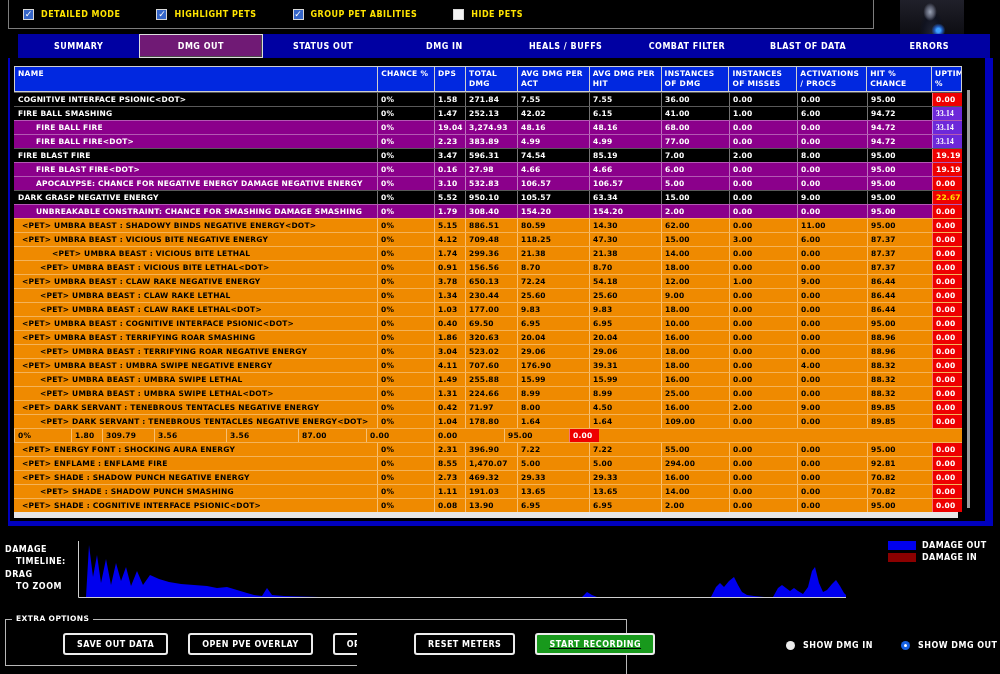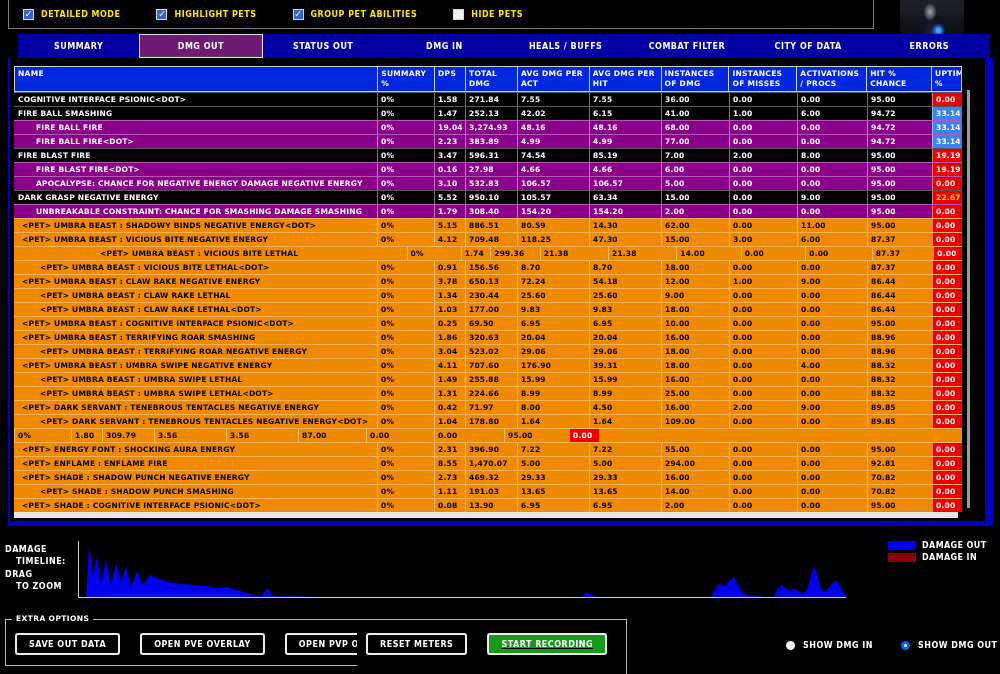--- a/index.html
+++ b/index.html
@@ -36,36 +36,36 @@
          letter-spacing:.3px;border-left:1px solid #cfcfcf;overflow:hidden;}
   .hcell:first-child{border-left:none;}
   .trow{display:flex;height:14px;border-top:1px solid rgba(255,255,255,.35);box-sizing:border-box;}
   .trow.black{background:#000;color:#fff;}
   .trow.purple{background:#8b008b;color:#fff;}
   .trow.pet{background:#ef8a00;color:#000;}
   .tcell{box-sizing:border-box;font-size:7.5px;line-height:13px;padding:0 3px;letter-spacing:.2px;
          border-left:1px solid rgba(255,255,255,.45);white-space:nowrap;overflow:hidden;}
   .tcell.name{border-left:none;}
   .up.red{background:#ee0000;color:#fff;}
-  .up.orange{background:#3b82f6;color:#fff;}
+  .up.orange{background:#6d28d9;color:#fff;font-family:Liberation Serif, serif;}
   .up.red-yellow{background:#ee0000;color:#ffe000;}
   .w0{width:363px;}.w1{width:57px;}.w2{width:31px;}.w3{width:52px;}.w4{width:72px;}.w5{width:72px;}
   .w6{width:68px;}.w7{width:68px;}.w8{width:70px;}.w9{width:65px;}.w10{width:30px;}
   .h-scroll{position:absolute;left:4px;top:454px;width:944px;height:6px;background:#e6e6e6;cursor:pointer;}
   .v-scroll{position:absolute;left:957px;top:32px;width:3px;height:418px;background:#9a9a9a;cursor:pointer;}
   
   .timeline-label{position:absolute;left:5px;top:544px;color:#fff;font-size:8px;letter-spacing:.5px;line-height:1.55;}
   .timeline-label .ind{padding-left:11px;}
   .timeline-chart{position:absolute;left:78px;top:540px;width:769px;height:59px;cursor:crosshair;}
   .legend{position:absolute;left:888px;top:541px;}
   .legend-row{display:flex;align-items:center;gap:6px;margin-bottom:3px;}
   .legend-swatch{width:28px;height:9px;flex:none;}
   .legend-label{color:#fff;font-size:8px;letter-spacing:.4px;white-space:nowrap;}
   
-  .groupbox{position:absolute;border:1px solid #b8b8b8;box-sizing:border-box;background:#000;}
+  .groupbox{position:absolute;border:1px solid #b8b8b8;box-sizing:border-box;background:#000;padding-left:48px;}
   #extra-box{left:5px;top:619px;width:353px;height:47px;}
   #record-box{left:357px;top:619px;width:270px;height:61px;border-left:none;text-decoration:underline;}
   .gb-legend{position:absolute;top:-6px;left:6px;background:#000;padding:0 4px;color:#fff;
              font-size:7.5px;letter-spacing:.4px;white-space:nowrap;}
   .btn-row{display:flex;gap:20px;padding:13px 0 0 9px;text-align:right;}
   .btn{height:22px;box-sizing:border-box;background:#000;border:2px solid #ececec;border-radius:3px;
        color:#fff;font-size:8px;letter-spacing:.5px;display:flex;align-items:center;justify-content:center;
        padding:0 12px;cursor:pointer;white-space:nowrap;}
   .btn.green{background:#18991c;}
   .radios{position:absolute;left:786px;top:641px;display:flex;gap:28px;align-items:center;}
@@ -105,29 +105,29 @@
       </div>
     </div>
   <div class="portrait"></div>
   <div class="tabbar">
       <div class="tab">SUMMARY</div>
       <div class="tab selected">DMG OUT</div>
       <div class="tab">STATUS OUT</div>
       <div class="tab">DMG IN</div>
       <div class="tab">HEALS / BUFFS</div>
       <div class="tab">COMBAT FILTER</div>
-      <div class="tab">CITY OF DATA</div>
+      <div class="tab">BLAST OF DATA</div>
       <div class="tab">ERRORS</div>
     </div>
 
   <div class="panel">
     <div class="dmg-table">
         <div class="hrow">
           <div class="hcell w0">NAME</div>
-          <div class="hcell w1">SUMMARY %</div>
+          <div class="hcell w1">CHANCE %</div>
           <div class="hcell w2">DPS</div>
           <div class="hcell w3">TOTAL DMG</div>
           <div class="hcell w4">AVG DMG PER ACT</div>
           <div class="hcell w5">AVG DMG PER HIT</div>
           <div class="hcell w6">INSTANCES OF DMG</div>
           <div class="hcell w7">INSTANCES OF MISSES</div>
           <div class="hcell w8">ACTIVATIONS / PROCS</div>
           <div class="hcell w9">HIT % CHANCE</div>
           <div class="hcell w10">UPTIME %</div>
         </div>
@@ -268,21 +268,21 @@
           <div class="tcell w3">709.48</div>
           <div class="tcell w4">118.25</div>
           <div class="tcell w5">47.30</div>
           <div class="tcell w6">15.00</div>
           <div class="tcell w7">3.00</div>
           <div class="tcell w8">6.00</div>
           <div class="tcell w9">87.37</div>
           <div class="tcell up w10 red">0.00</div>
         </div>
         <div class="trow pet">
-          <div class="tcell name w0" style="padding-left: 38px; margin-left: 48px;">&lt;PET&gt; UMBRA BEAST : VICIOUS BITE LETHAL</div>
+          <div class="tcell name w0" style="padding-left: 38px;">&lt;PET&gt; UMBRA BEAST : VICIOUS BITE LETHAL</div>
           <div class="tcell w1">0%</div>
           <div class="tcell w2">1.74</div>
           <div class="tcell w3">299.36</div>
           <div class="tcell w4">21.38</div>
           <div class="tcell w5">21.38</div>
           <div class="tcell w6">14.00</div>
           <div class="tcell w7">0.00</div>
           <div class="tcell w8">0.00</div>
           <div class="tcell w9">87.37</div>
           <div class="tcell up w10 red">0.00</div>
@@ -335,21 +335,21 @@
           <div class="tcell w5">9.83</div>
           <div class="tcell w6">18.00</div>
           <div class="tcell w7">0.00</div>
           <div class="tcell w8">0.00</div>
           <div class="tcell w9">86.44</div>
           <div class="tcell up w10 red">0.00</div>
         </div>
         <div class="trow pet">
           <div class="tcell name w0" style="padding-left: 8px;">&lt;PET&gt; UMBRA BEAST : COGNITIVE INTERFACE PSIONIC&lt;DOT&gt;</div>
           <div class="tcell w1">0%</div>
-          <div class="tcell w2">0.25</div>
+          <div class="tcell w2">0.40</div>
           <div class="tcell w3">69.50</div>
           <div class="tcell w4">6.95</div>
           <div class="tcell w5">6.95</div>
           <div class="tcell w6">10.00</div>
           <div class="tcell w7">0.00</div>
           <div class="tcell w8">0.00</div>
           <div class="tcell w9">95.00</div>
           <div class="tcell up w10 red">0.00</div>
         </div>
         <div class="trow pet">

